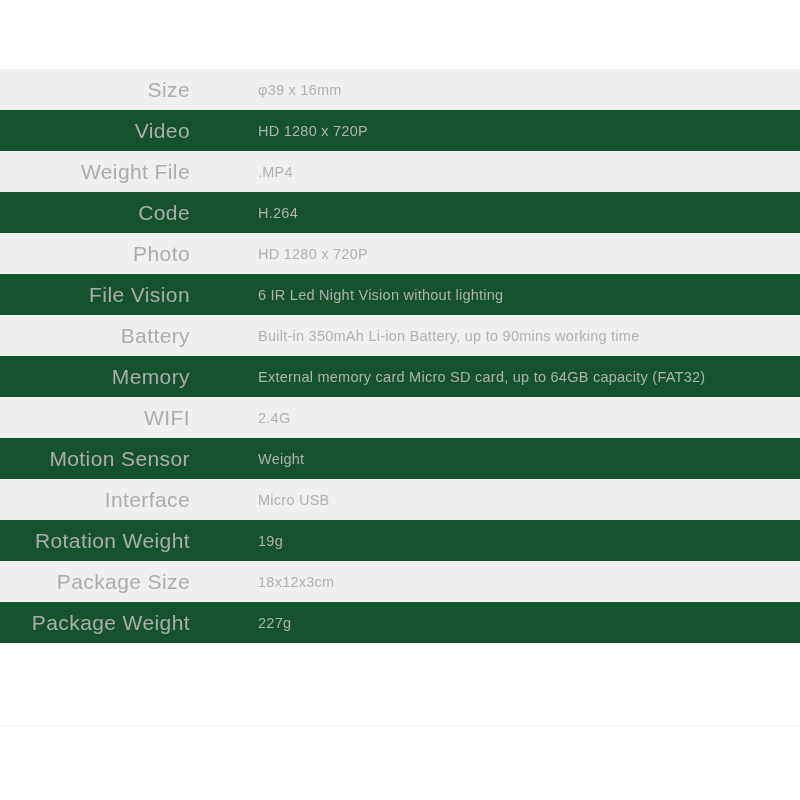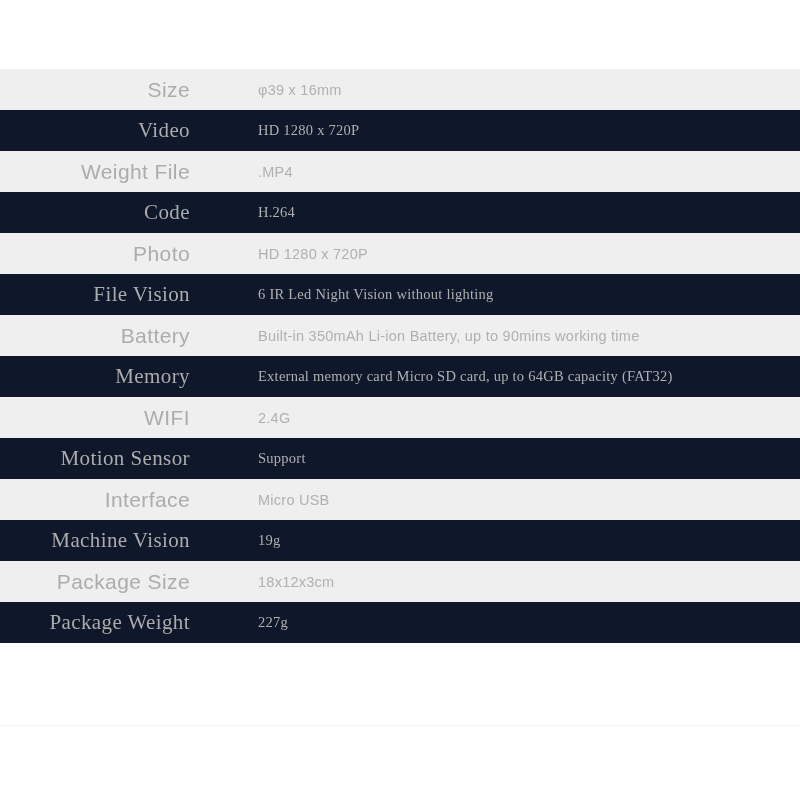--- a/index.html
+++ b/index.html
@@ -32,22 +32,21 @@
     table-layout: fixed;
   }
 
   .spec-row {
     height: 41px;
   }
   .spec-row.stripe-odd {
     background: #efefef;
   }
   .spec-row.stripe-even {
-    background: #0f172a;
-    font-family: Liberation Serif, serif;
+    background: #14532d;
   }
 
   .spec-label {
     width: 190px;
     padding: 0 0 0 0;
     text-align: right;
     vertical-align: middle;
     font-size: 21px;
     font-weight: 300;
     color: #acacac;
@@ -112,28 +111,28 @@
         <tr class="spec-row stripe-even">
           <td class="spec-label">Memory</td>
           <td class="spec-value">External memory card Micro SD card, up to 64GB capacity (FAT32)</td>
         </tr>
         <tr class="spec-row stripe-odd">
           <td class="spec-label">WIFI</td>
           <td class="spec-value">2.4G</td>
         </tr>
         <tr class="spec-row stripe-even">
           <td class="spec-label">Motion Sensor</td>
-          <td class="spec-value">Support</td>
+          <td class="spec-value">Weight</td>
         </tr>
         <tr class="spec-row stripe-odd">
           <td class="spec-label">Interface</td>
           <td class="spec-value">Micro USB</td>
         </tr>
         <tr class="spec-row stripe-even">
-          <td class="spec-label">Machine Vision</td>
+          <td class="spec-label">Rotation Weight</td>
           <td class="spec-value">19g</td>
         </tr>
         <tr class="spec-row stripe-odd">
           <td class="spec-label">Package Size</td>
           <td class="spec-value">18x12x3cm</td>
         </tr>
         <tr class="spec-row stripe-even">
           <td class="spec-label">Package Weight</td>
           <td class="spec-value">227g</td>
         </tr>

